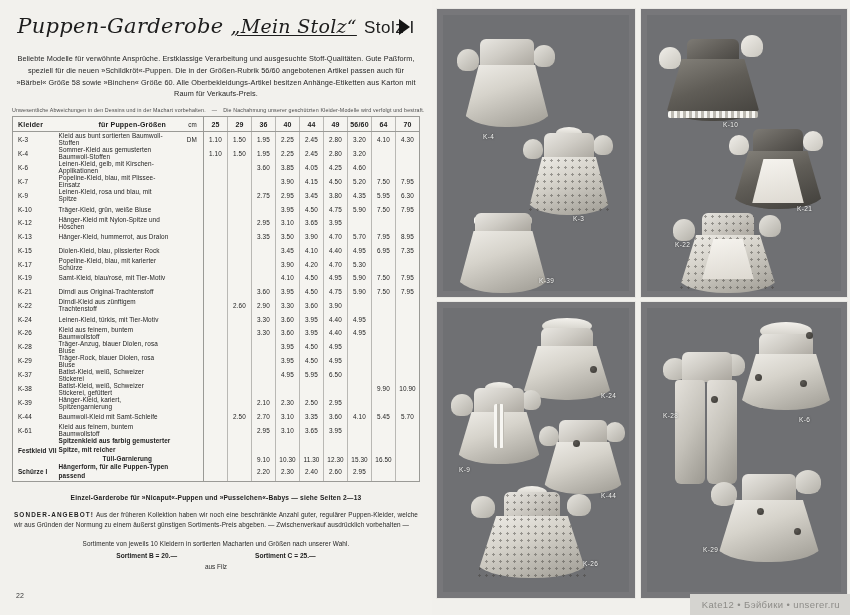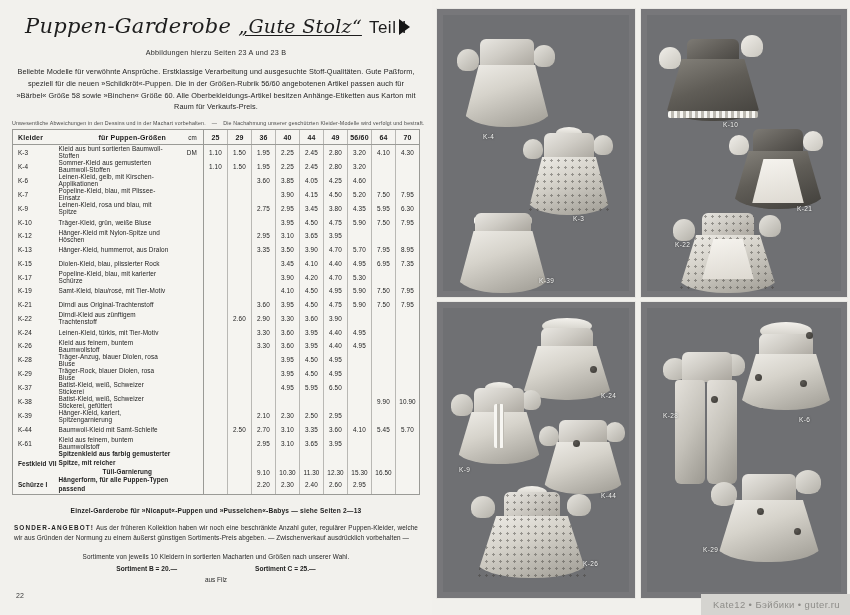--- a/index.html
+++ b/index.html
@@ -327,27 +327,26 @@
 </head>
 <body>
 
 <div id="page">
 
   <div id="textcol">
 
     <div class="title-row">
       <span class="script-title">
         <span>Puppen-Garderobe</span>
-        <span class="brand">„Gute Stolz“</span>
-        <span class="teil">Teil I</span>
+        <span class="brand">„Mein Stolz“</span>
+        <span class="teil">Stolz I</span>
       </span>
       <span class="arrow-marker"></span>
     </div>
 
-    <div class="subcaption">Abbildungen hierzu Seiten 23 A und 23 B</div>
 
     <div class="intro">Beliebte Modelle für verwöhnte Ansprüche. Erstklassige Verarbeitung und ausgesuchte Stoff-Qualitäten. Gute Paßform, speziell für die neuen »Schildkröt«-Puppen. Die in der Größen-Rubrik 56/60 angebotenen Artikel passen auch für »Bärbel« Größe 58 sowie »Binchen« Größe 60. Alle Oberbekleidungs-Artikel besitzen Anhänge-Etiketten aus Karton mit Raum für Verkaufs-Preis.</div>
 
     <div class="notice">
       <span>Unwesentliche Abweichungen in den Dessins und in der Machart vorbehalten.</span>
       <span class="sep">—</span>
       <span>Die Nachahmung unserer geschützten Kleider-Modelle wird verfolgt und bestraft.</span>
     </div>
 
     <div class="tbl-wrap">
@@ -868,15 +867,15 @@
           <div class="sleeve" style="right:4px;top:4px;width:26px;height:24px;"></div>
           <div class="bodice" style="top:8px;width:54px;height:30px;"></div>
           <div class="skirt" style="top:34px;width:106px;height:62px;"></div>
           <div class="flower" style="left:44px;top:42px;"></div>
           <div class="flower" style="right:24px;top:62px;"></div>
         </div>
         <div class="plabel" style="left:56px;top:238px;">K-29</div>
       </div>
     </div>
 
-    <div class="watermark">Kate12 • Бэйбики • guter.ru</div>
+    <div class="watermark">Kate12 • Бэйбики • unserer.ru</div>
   </div>
 </div>
 
 </body></html>

